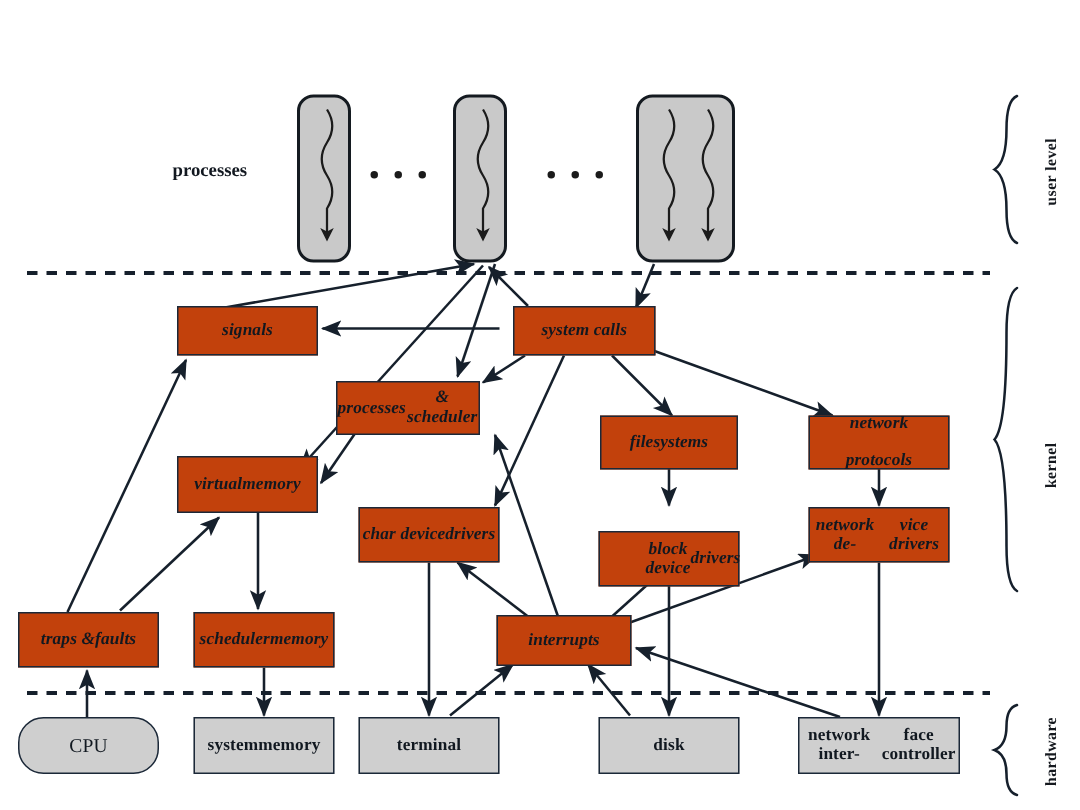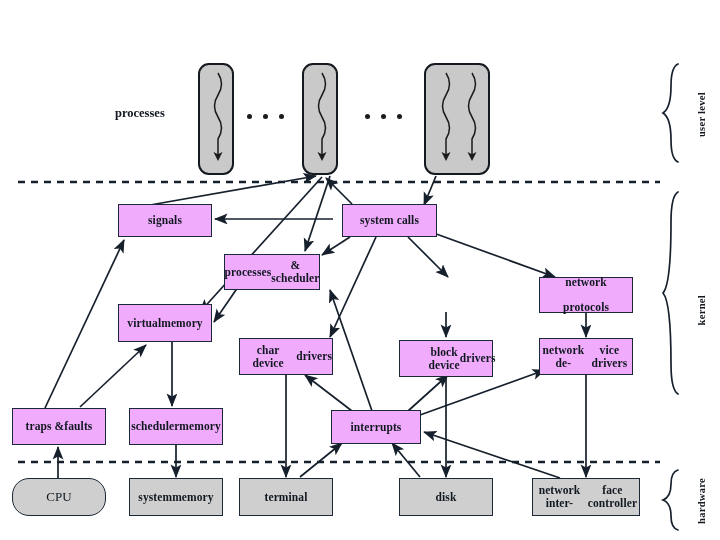--- a/index.html
+++ b/index.html
@@ -3,21 +3,21 @@
 <meta charset="utf-8">
 <style>
   html,body{margin:0;padding:0;background:#ffffff;}
   #stage{position:relative;width:720px;height:540px;background:#ffffff;
          font-family:"Liberation Serif","DejaVu Serif",serif;overflow:hidden;}
   svg#wires{position:absolute;left:0;top:0;width:720px;height:540px;}
   .node{position:absolute;box-sizing:border-box;border:1.6px solid #1b2838;
         display:flex;align-items:center;justify-content:center;text-align:center;
         font-weight:bold;font-size:11.5px;line-height:1.12;color:#111820;
         letter-spacing:.1px;}
-  .node.kernel{background:#f0abfc;}
+  .node.kernel{background:#c2410c;font-style:italic;}
   .node.hardware{background:#cfcfcf;}
   .node.hardware.plain{font-weight:normal;font-size:13px;border-radius:17px;}
   .proc{position:absolute;box-sizing:border-box;background:#c9c9c9;
         border:2px solid #141a20;border-radius:11px;}
   .plabel{position:absolute;font-weight:bold;font-size:12.5px;color:#121820;}
   .dots{position:absolute;display:flex;gap:11px;align-items:center;}
   .dots i{display:block;width:5px;height:5px;border-radius:50%;background:#1b1b1b;}
   .sidelabel{position:absolute;font-weight:bold;font-size:10.5px;color:#15191f;
              writing-mode:vertical-rl;transform:rotate(180deg);letter-spacing:.3px;}
 </style>
@@ -148,34 +148,39 @@
       <br>
       <span>&amp; scheduler</span>
     </div>
 
   <div class="node kernel" style="left:118px;top:304px;width:94px;height:38px;">
       <span>virtual</span>
       <br>
       <span>memory</span>
     </div>
 
+  <div class="node kernel" style="left:400px;top:277px;width:92px;height:36px;">
+      <span>file</span>
+      <br>
+      <span>systems</span>
+    </div>
 
   <div class="node kernel" style="left:539px;top:277px;width:94px;height:36px;flex-direction:column;">
       <span>network</span>
       <br>
       <span>protocols</span>
     </div>
 
   <div class="node kernel" style="left:239px;top:338px;width:94px;height:37px;">
       <span>char device</span>
       <br>
       <span>drivers</span>
     </div>
 
-  <div class="node kernel" style="left:399px;top:340px;width:94px;height:37px;padding-left:32px;">
+  <div class="node kernel" style="left:399px;top:354px;width:94px;height:37px;padding-left:32px;">
       <span>block device</span>
       <br>
       <span>drivers</span>
     </div>
 
   <div class="node kernel" style="left:539px;top:338px;width:94px;height:37px;">
       <span>network de-</span>
       <br>
       <span>vice drivers</span>
     </div>

